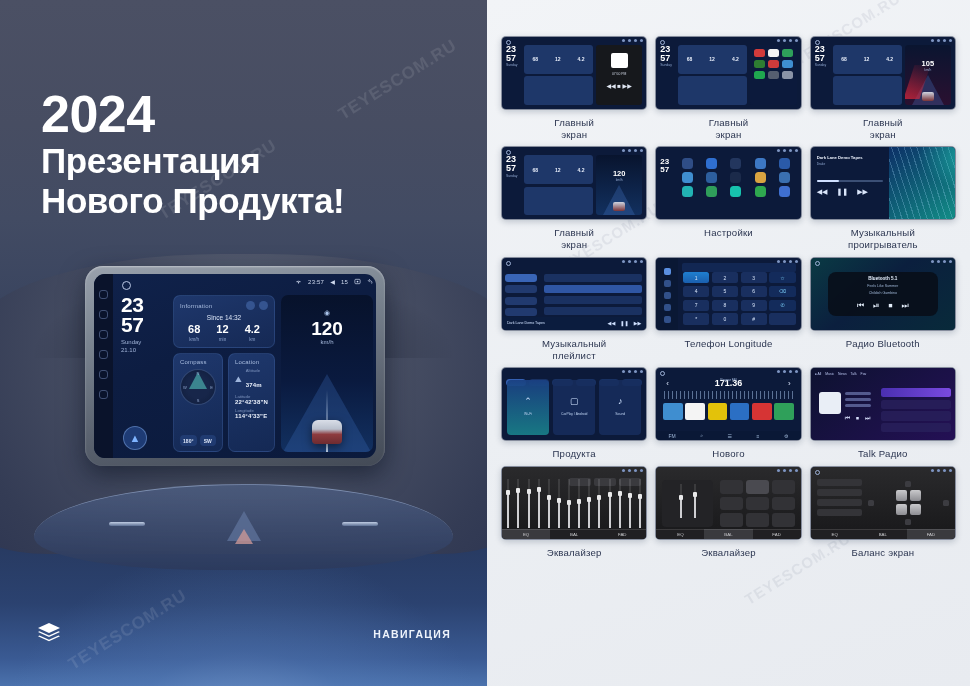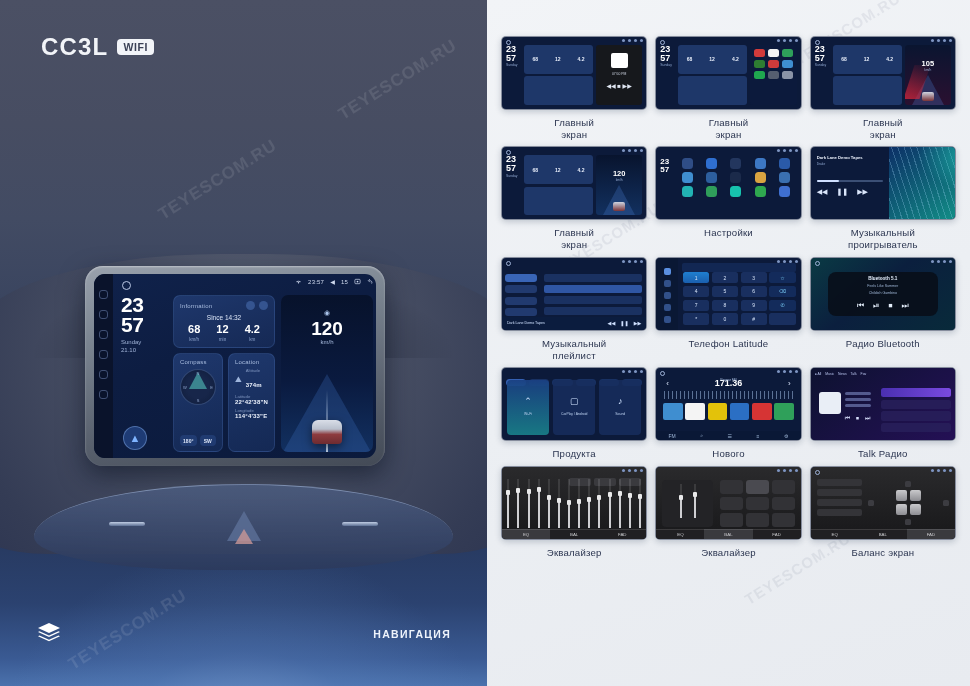--- a/index.html
+++ b/index.html
@@ -377,25 +377,26 @@
 
   <div class="hero">
     <div class="hero-bg"></div>
     <div class="hero-glow"></div>
     <div class="hero-sheen"></div>
 
     <div class="wm" style="left:150px; top:170px;">TEYESCOM.RU</div>
     <div class="wm" style="left:330px; top:70px;">TEYESCOM.RU</div>
     <div class="wm" style="left:60px; top:620px;">TEYESCOM.RU</div>
 
-    <div class="brandbar">
-      <div class="brand-name">CC3L</div>
-      <div class="brand-wifi">WIFI</div>
+
+    <div class="hero-title">
+      <div class="hero-year">2024</div>
+      <div class="hero-l1">Презентация</div>
+      <div class="hero-l2">Нового Продукта!</div>
     </div>
-
 
     <div class="dash">
       <div class="dash-body"></div>
       <div class="dash-shadow"></div>
 
       <div class="screen-bezel">
         <div class="screen">
           <div class="scr-rail">
             <div class="rail-btn"></div>
             <div class="rail-btn"></div>
@@ -798,21 +799,21 @@
               <div class="pk">8</div>
               <div class="pk">9</div>
               <div class="pk call">✆</div>
               <div class="pk">*</div>
               <div class="pk">0</div>
               <div class="pk">#</div>
               <div class="pk"></div>
             </div>
           </div>
         </div>
-        <div class="cap">Телефон Latitude</div>
+        <div class="cap">Телефон Longitude</div>
       </div>
 
       <div class="cell">
         <div class="thumb">
           <div class="t-home"></div>
           <div class="t-bar">
               <i class="t-dot"></i>
               <i class="t-dot"></i>
               <i class="t-dot"></i>
               <i class="t-dot"></i>

